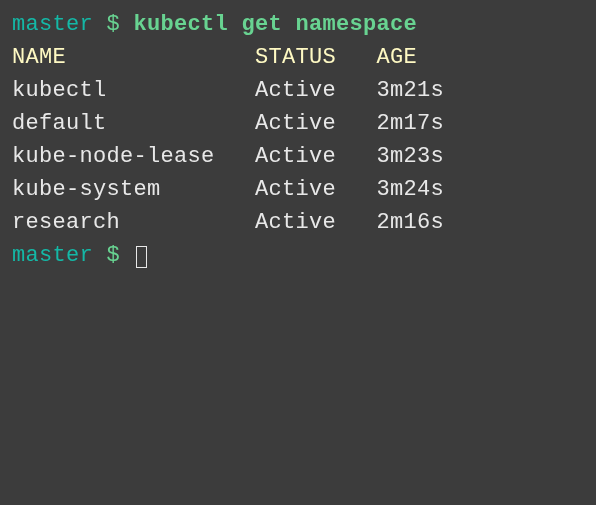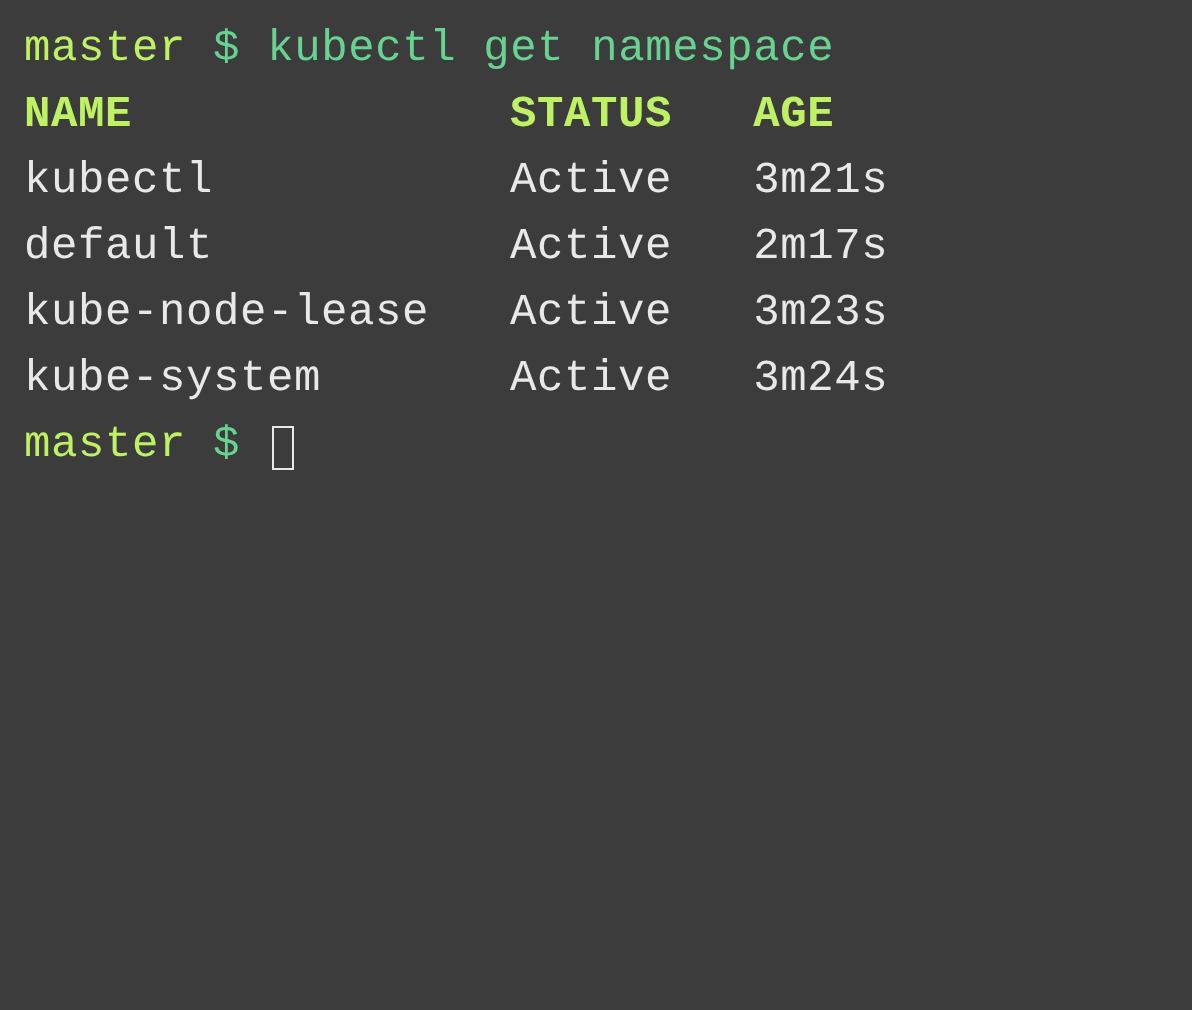--- a/index.html
+++ b/index.html
@@ -15,32 +15,33 @@
       padding: 8px 12px;
       width: 596px;
       height: 505px;
       line-height: 1.5;
       letter-spacing: 0.3px;
     }
     .line {
       white-space: pre;
     }
     .prompt-host {
-      color: #bef264;
+      color: #14b8a6;
       text-align: right;
     }
     .prompt-symbol {
       color: #68d391;
     }
     .cmd {
       color: #68d391;
+      font-weight: bold;
     }
     .header {
-      color: #bef264;
-      font-weight: bold;
+      color: #fef9c3;
+      font-weight: normal;
     }
     .cursor {
       display: inline-block;
       width: 11px;
       height: 22px;
       border: 1.5px solid #e8e8e8;
       vertical-align: text-bottom;
       margin-left: 2px;
     }
   </style>
@@ -48,15 +49,16 @@
 <body>
 
 <div>
   <div class="line"><span class="prompt-host">master</span> <span class="prompt-symbol">$</span> <span class="cmd">kubectl get namespace</span></div>
   <div class="line header"><span id="h-name">NAME              </span><span id="h-status">STATUS   </span><span id="h-age">AGE</span></div>
   <div id="rows">
       <div class="line"><span>kubectl           </span><span>Active   </span><span>3m21s</span></div>
       <div class="line"><span>default           </span><span>Active   </span><span>2m17s</span></div>
       <div class="line"><span>kube-node-lease   </span><span>Active   </span><span>3m23s</span></div>
       <div class="line"><span>kube-system       </span><span>Active   </span><span>3m24s</span></div>
+      <div class="line"><span>research          </span><span>Active   </span><span>2m16s</span></div>
     </div>
   <div class="line"><span class="prompt-host">master</span> <span class="prompt-symbol">$</span> <span class="cursor"></span></div>
 </div>
 
 </body></html>

